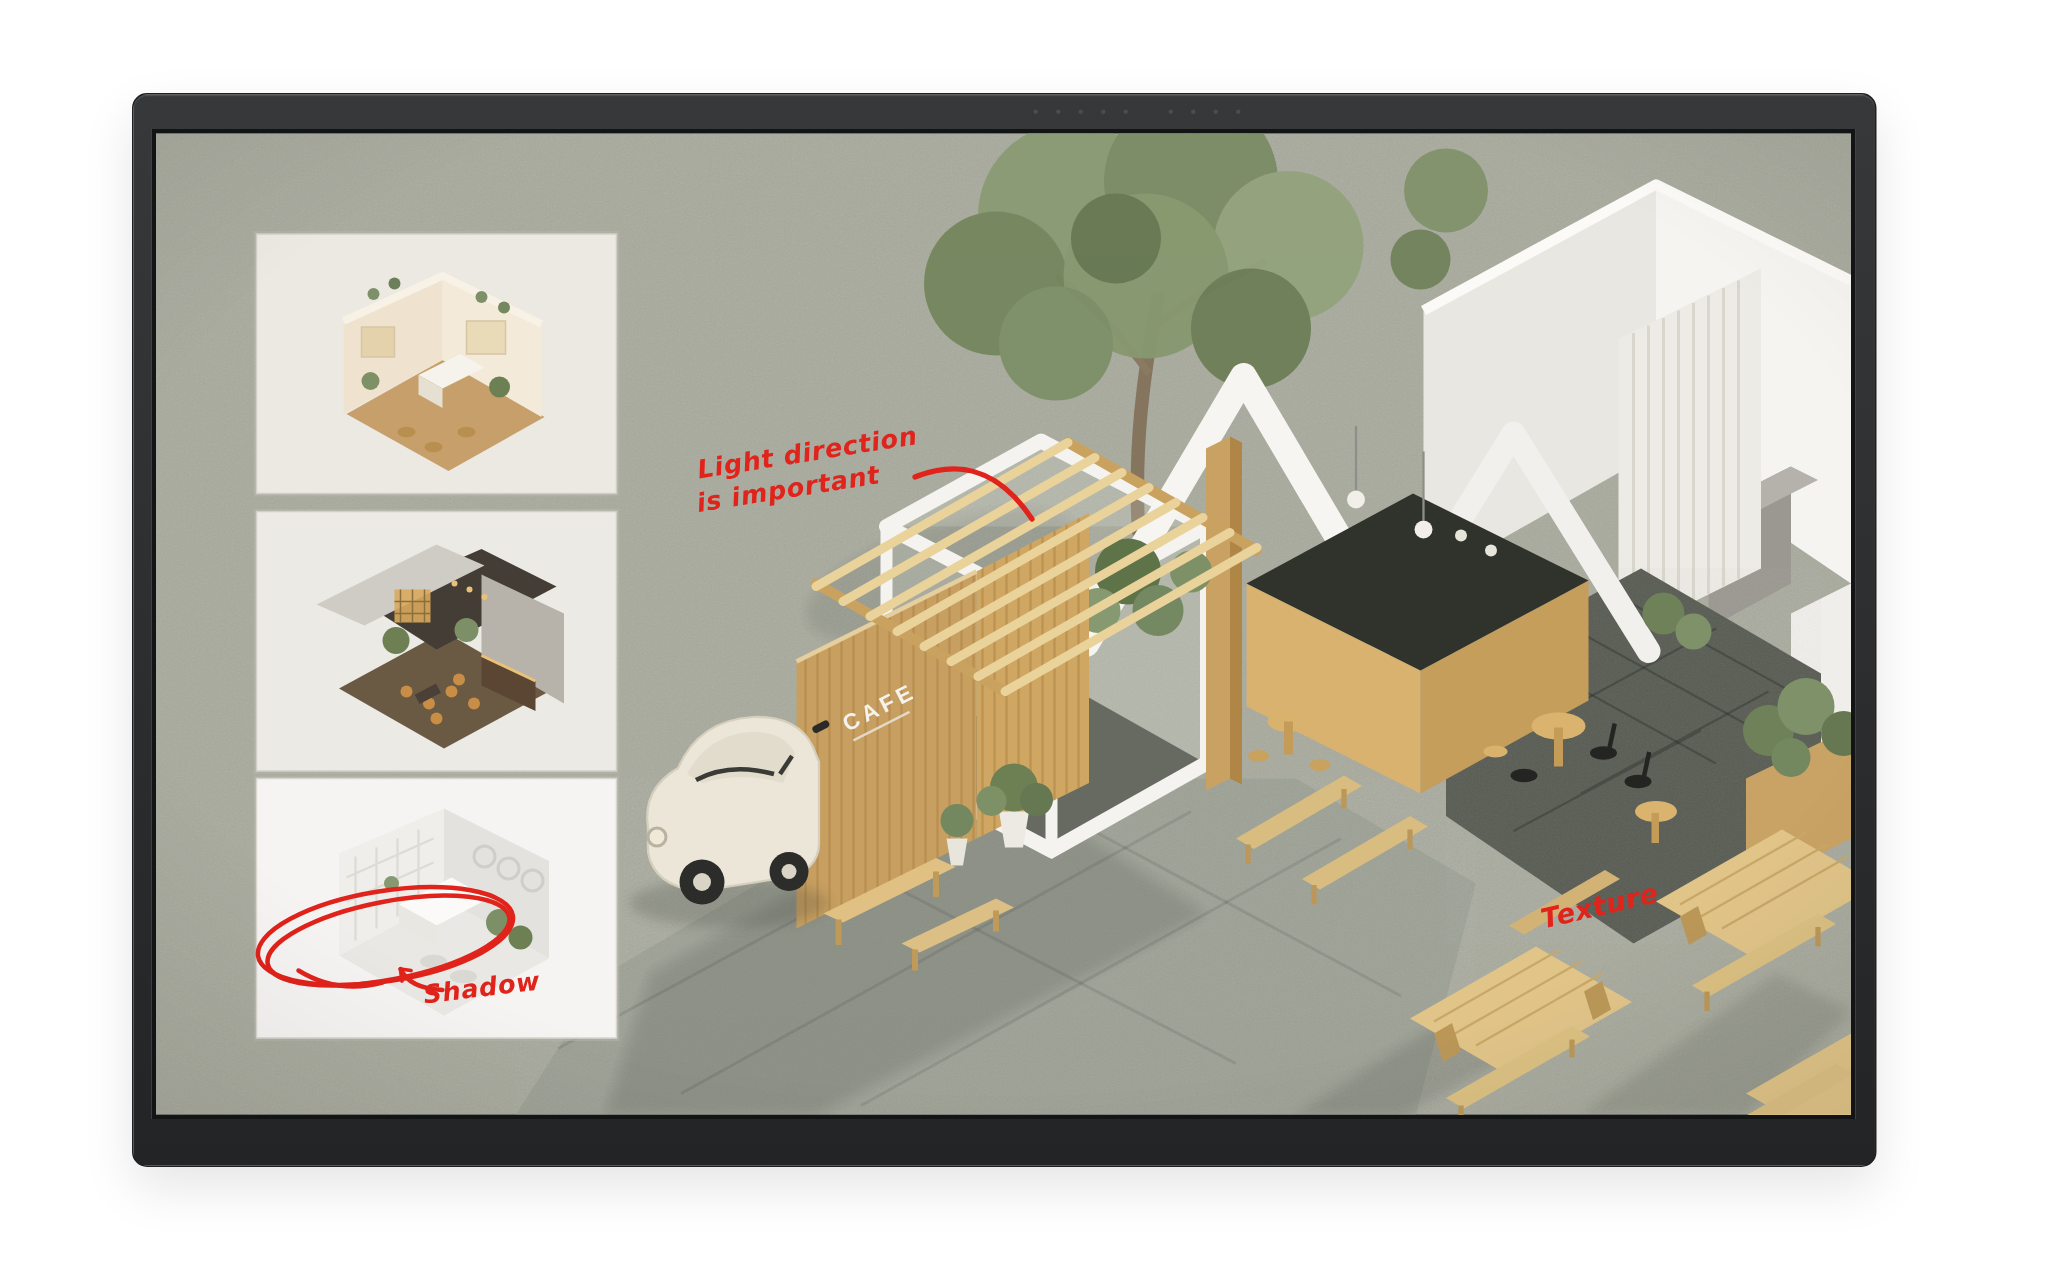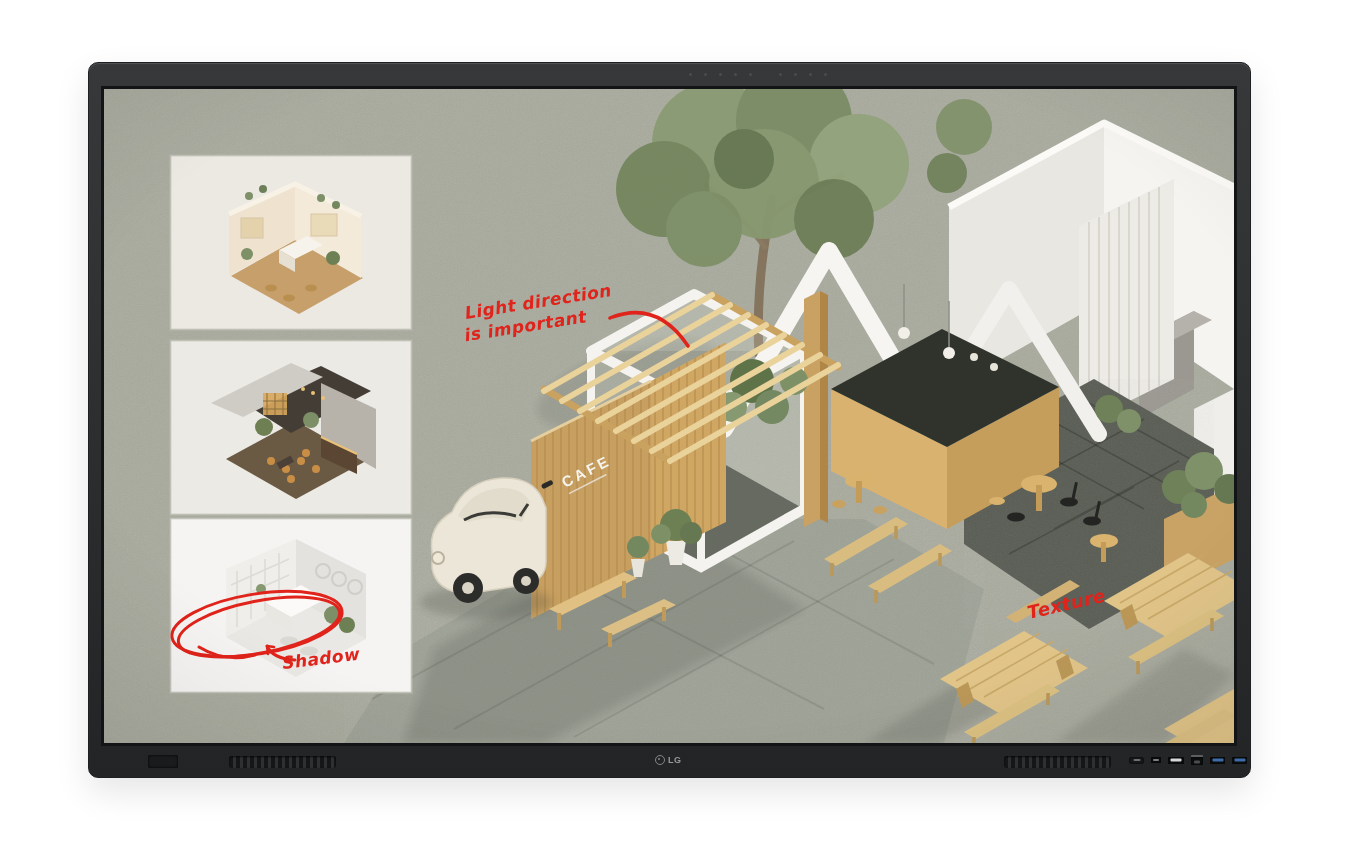--- a/index.html
+++ b/index.html
@@ -384,43 +384,14 @@
           </g>
           <path d="M506,229 C536,217 562,224 584,257" stroke="#e0231b" stroke-width="3.5" fill="none" stroke-linecap="round"></path>
         </g>
 
         <text x="925" y="530" transform="rotate(-13 925 530)" font-size="18" font-weight="bold" font-style="italic" fill="#e0231b" font-family="DejaVu Sans, sans-serif" letter-spacing="0.5">Texture</text>
 
         <rect width="1130" height="654" fill="url(#vig)"></rect>
       </svg>
     </div>
 
-    <div class="bottom-strip">
-      <div class="ir-sensor"></div>
-      <div class="grille left"></div>
-      <div class="grille right"></div>
-      <div class="lg-logo">
-        <span class="lg-emblem"></span>
-        <span class="lg-text">LG</span>
-      </div>
-      <div class="ports">
-        <span class="port p-btn">
-            <i></i>
-          </span>
-        <span class="port p-small">
-            <i></i>
-          </span>
-        <span class="port p-usb">
-            <i></i>
-          </span>
-        <span class="port p-lan">
-            <i></i>
-          </span>
-        <span class="port p-usb3">
-            <i></i>
-          </span>
-        <span class="port p-usb3">
-            <i></i>
-          </span>
-      </div>
-    </div>
   </div>
 </div>
 
 </body></html>

